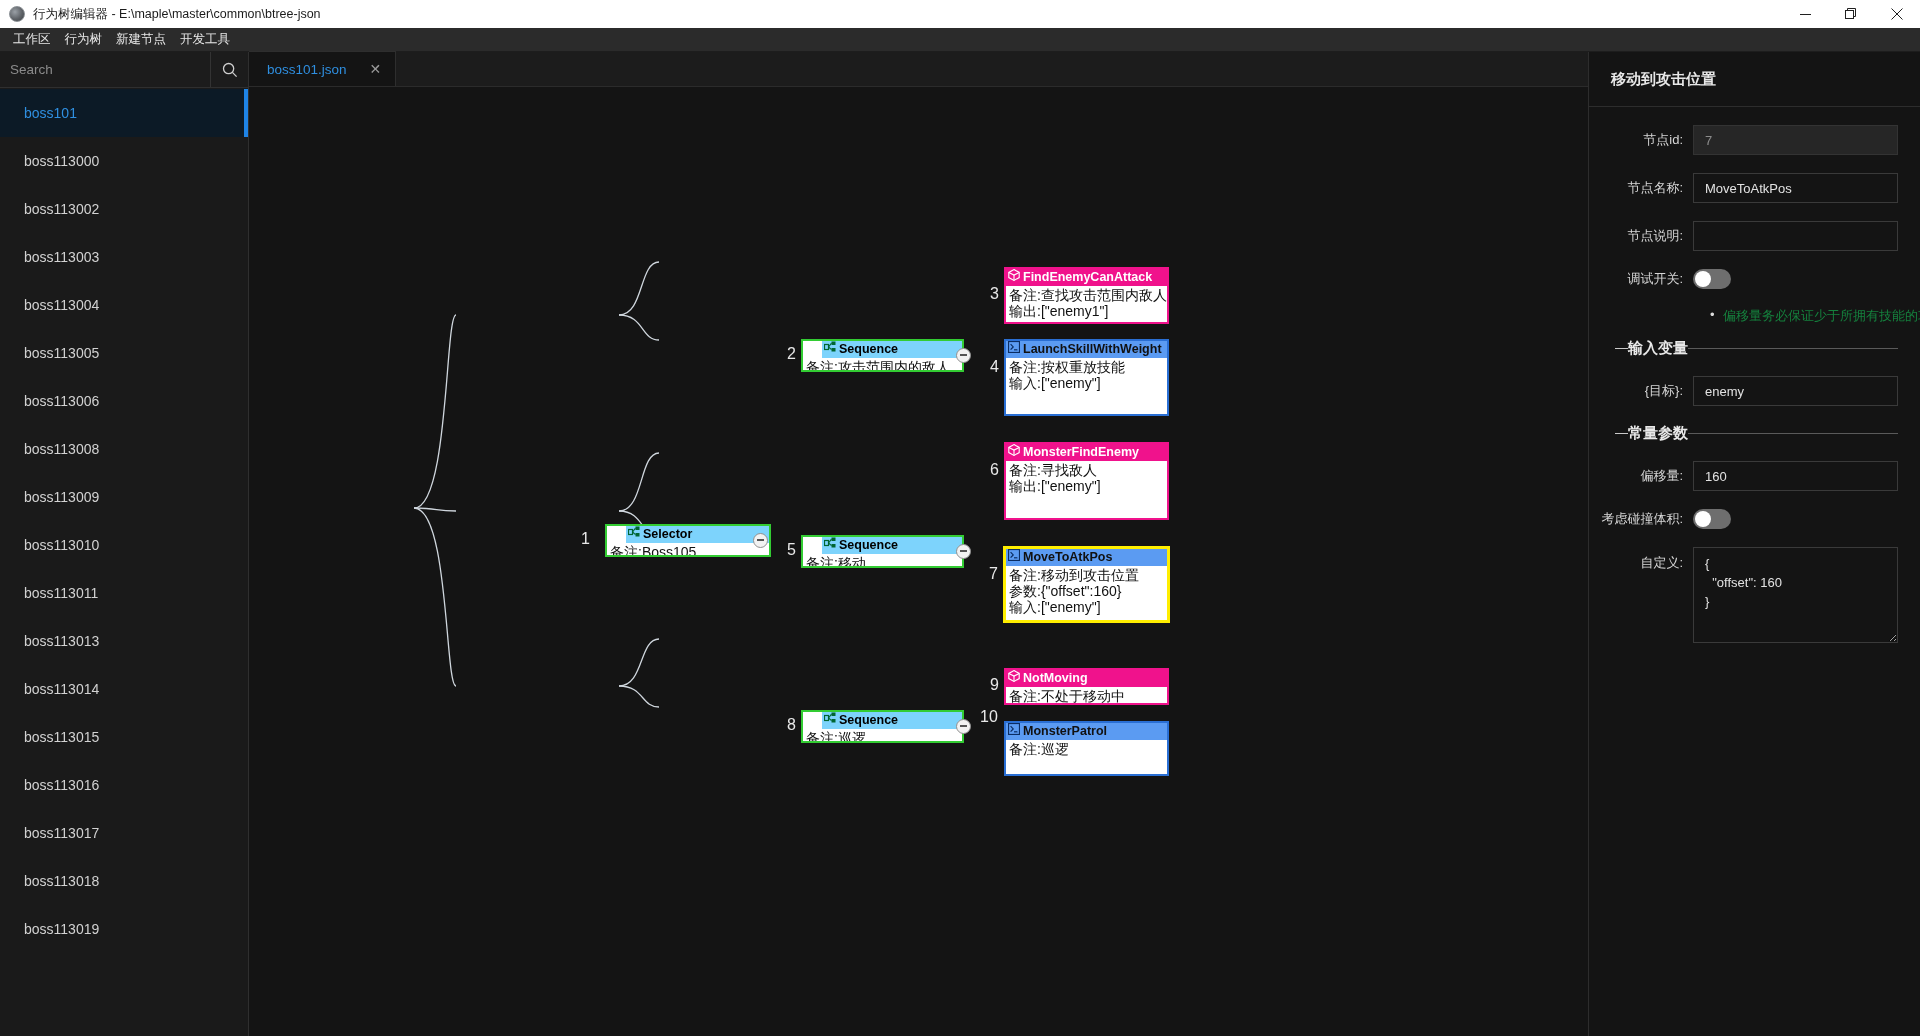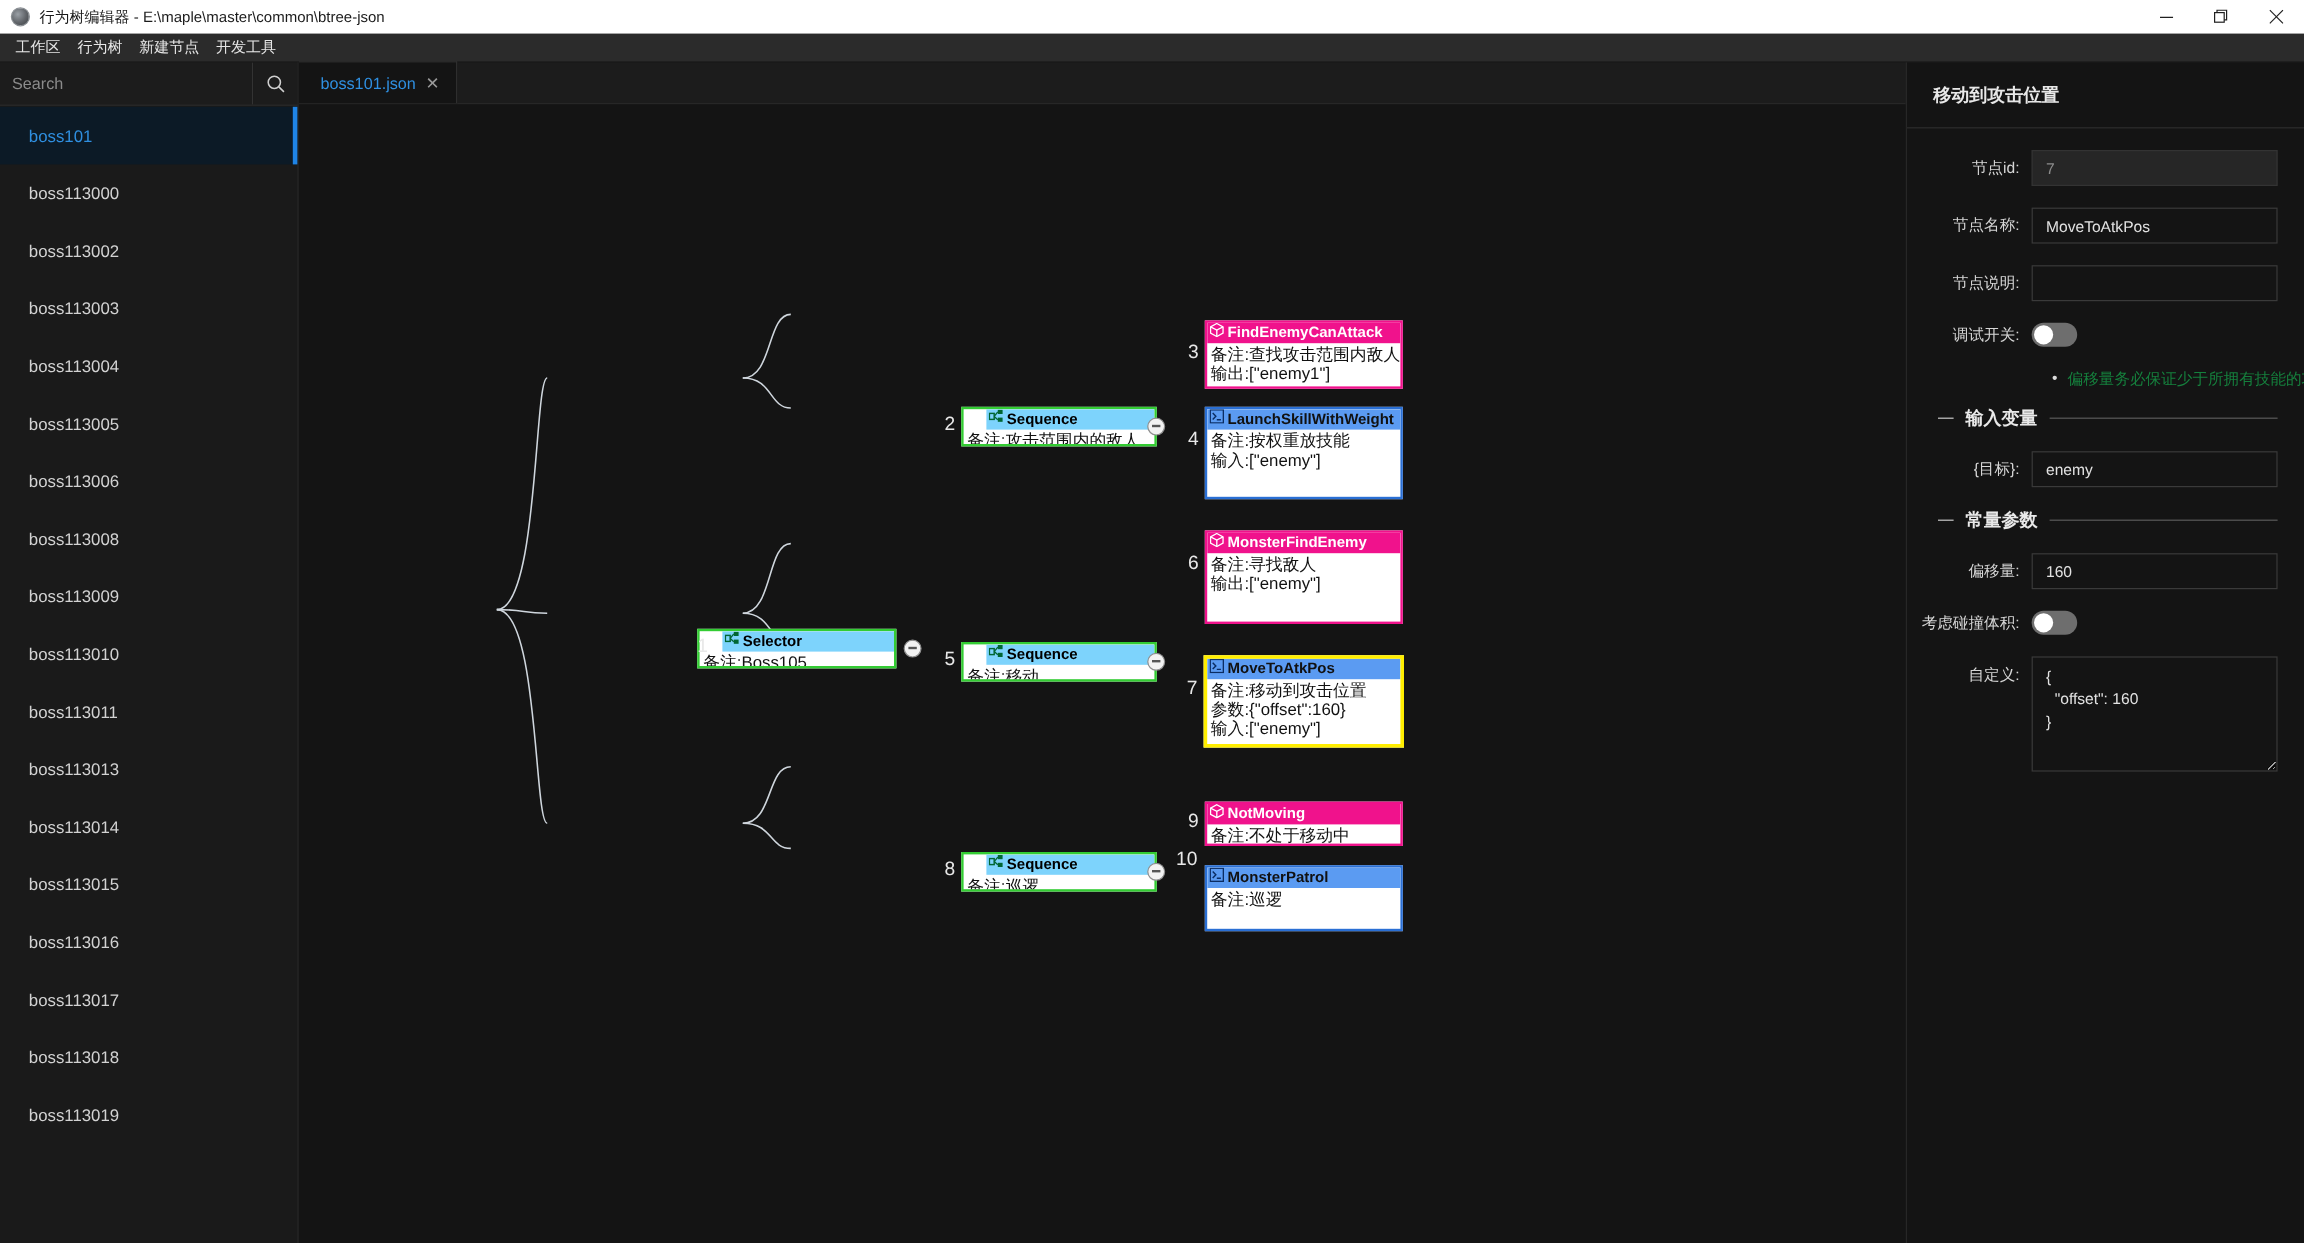--- a/index.html
+++ b/index.html
@@ -140,21 +140,21 @@
     display: flex;
     align-items: flex-end;
     border-bottom: 1px solid #2b2b2b;
     flex: none;
   }
   .tab {
     height: 35px;
     min-width: 120px;
     display: flex;
     align-items: center;
-    gap: 8px;
+    gap: 23px;
     padding: 0 14px 0 18px;
     background: #141414;
     border-right: 1px solid #2e2e2e;
     border-top: 1px solid #2e2e2e;
     font-size: 13.5px;
     color: #2f8fe0;
   }
   .tab-close {
     color: #9a9a9a;
     font-size: 14px;
@@ -305,21 +305,20 @@
   }
   .note-list li::before {
     content: "•";
     position: absolute;
     left: -13px;
     color: #dcdcdc;
   }
   .section {
     display: flex;
     align-items: center;
-    gap: 10px;
     margin: 6px 0 18px 26px;
     font-family: Liberation Mono, monospace;
   }
   .section .dash {
     width: 13px; height: 1px; background: #c9c9c9; flex: none;
   }
   .section .sec-title {
     font-size: 15px;
     color: #e9e9e9;
     font-weight: bold;
@@ -474,21 +473,21 @@
           <path d="M 370 424 C 395 424 390 366 410 366"></path>
 
           <path d="M 370 424 C 395 424 392 450 410 450"></path>
 
           <path d="M 370 599 C 395 599 390 552 410 552"></path>
 
           <path d="M 370 599 C 395 599 392 620 410 620"></path>
         </g>
       </svg>
       <div id="tree-nodes">
-          <div class="node composite" style="left: 332px; top: 437px; width: 166px; height: 33px;">
+          <div class="node composite" style="left: 356px; top: 437px; width: 166px; height: 33px;">
             <div class="node-head">
               <span><svg width="12" height="12" viewBox="0 0 12 12">
                   <rect x="0.5" y="3.5" width="4" height="5" fill="none" stroke="#063" stroke-width="1.2"></rect>
                   <rect x="7.5" y="0.5" width="4" height="3.5" fill="#063"></rect>
                   <rect x="7.5" y="7" width="4" height="3.5" fill="#063"></rect>
                   <line x1="4.5" y1="6" x2="7.5" y2="2.2" stroke="#063" stroke-width="1.1"></line>
                   <line x1="4.5" y1="6" x2="7.5" y2="8.7" stroke="#063" stroke-width="1.1"></line>
                 </svg></span>
               <span>Selector</span>
             </div>

